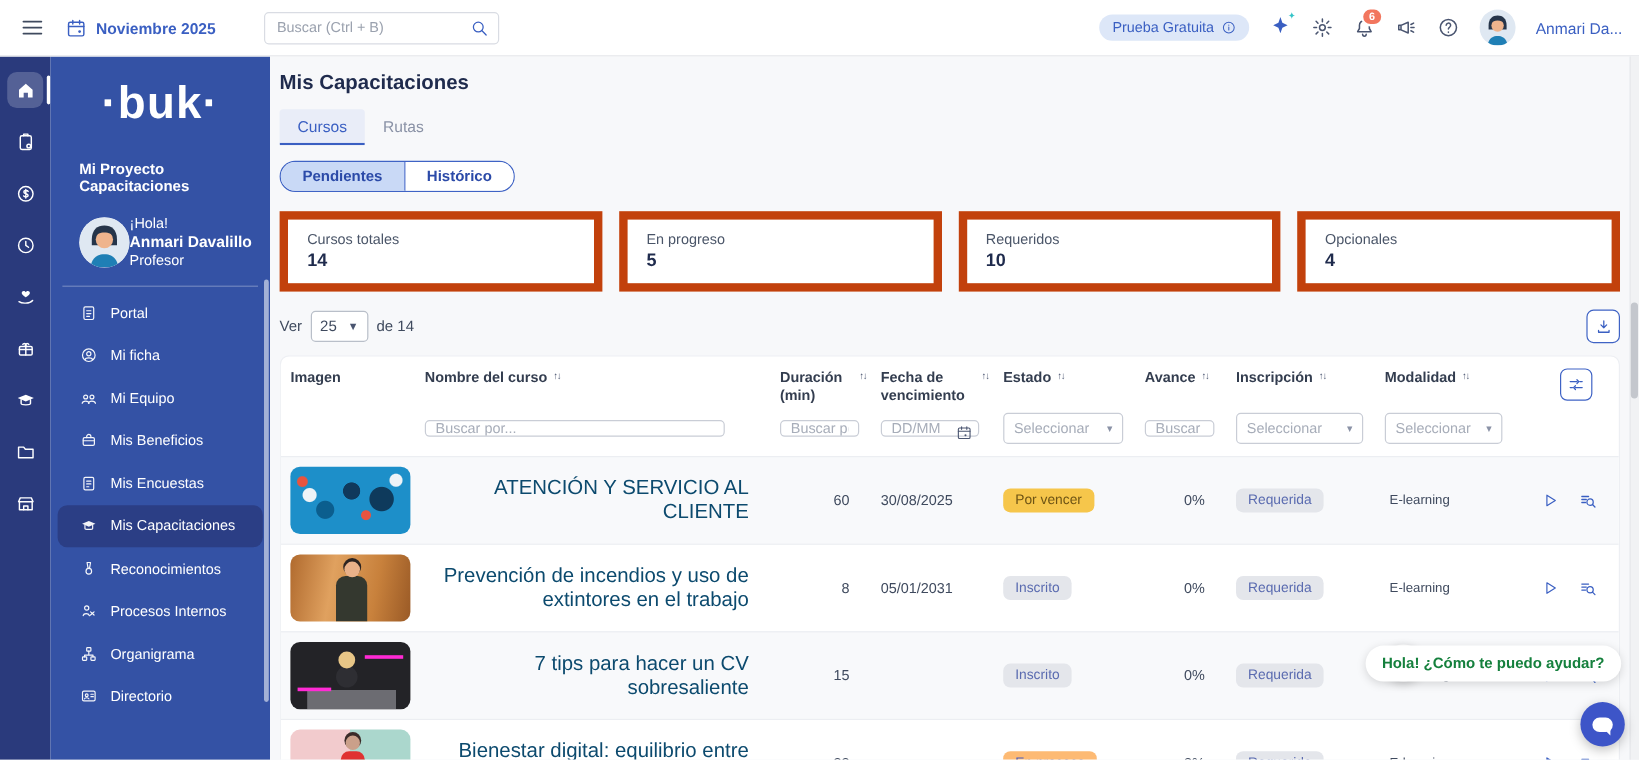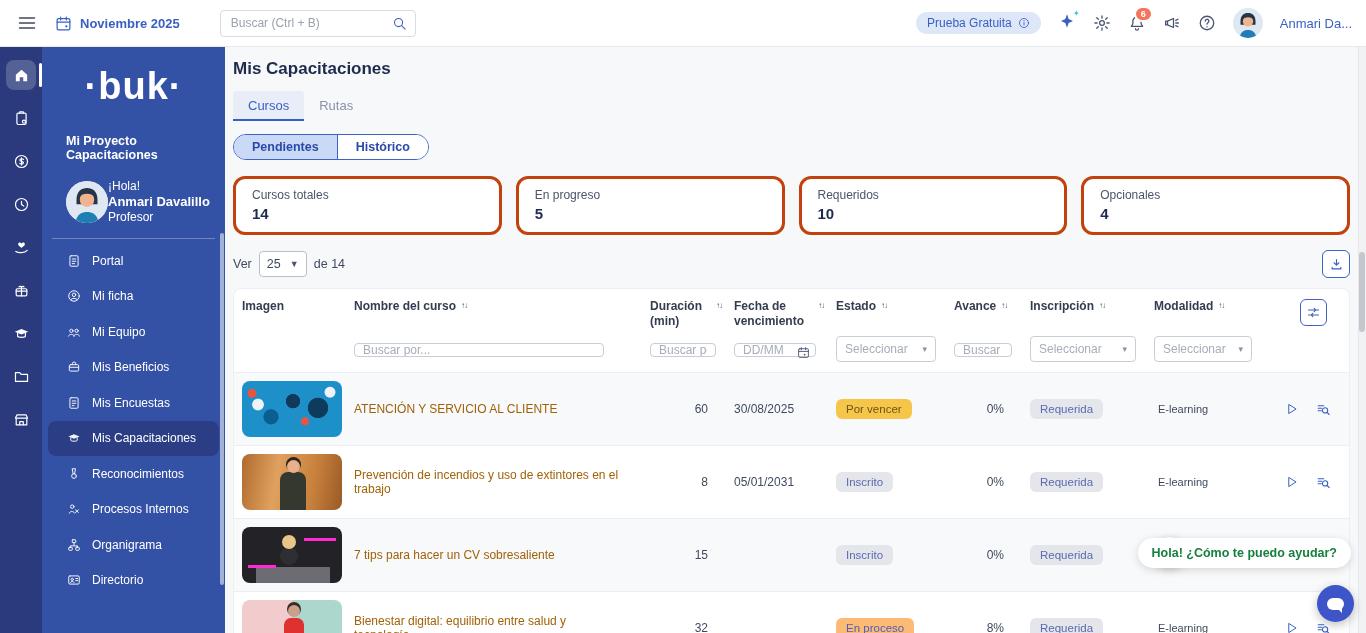--- a/index.html
+++ b/index.html
@@ -50,21 +50,21 @@
   
   .main { position:absolute; left:225px; top:47px; right:0; bottom:0; background:#f7f8fa; padding:12px 16px 0 8px; overflow:hidden; }
   .page-title { font-size:17px; font-weight:700; color:#1f2b4d; }
   .tabs { display:flex; margin-top:12px; }
   .tab { font-size:13px; padding:7px 15px 6px; cursor:pointer; color:#8a92a6; }
   .tab.active { background:#e9edf8; color:#3a5fc2; border-bottom:2px solid #3a5fc2; border-radius:3px 3px 0 0; }
   .seg { display:inline-flex; margin-top:13px; border:1px solid #3f63c5; border-radius:14px; overflow:hidden; height:26px; }
   .seg-btn { font-size:12.5px; font-weight:700; color:#2b4aa8; padding:0 18px; display:flex; align-items:center; cursor:pointer; background:#fff; }
   .seg-btn.active { background:#c9d9f6; border-right:1px solid #3f63c5; }
   .stats { display:flex; gap:14px; margin-top:16px; }
-  .stat-card { flex:1; background:#fff; border:3px solid #c2410c; border-radius:12px; padding:9px 16px 10px; }
+  .stat-card { flex:1; background:#fff; border:7px solid #c2410c; border-radius:0; padding:9px 16px 10px; }
   .stat-label { font-size:12px; color:#4a5568; }
   .stat-value { font-size:15px; font-weight:700; color:#1f2b4d; margin-top:3px; }
   .controls { display:flex; align-items:center; margin-top:15px; font-size:12.5px; color:#3f4a5e; }
   .psel { display:inline-flex; align-items:center; justify-content:space-between; width:48px; height:26px; border:1px solid #b9bfc9; border-radius:4px; padding:0 7px; margin:0 7px; cursor:pointer; background:#fff; }
   .psel .chev { font-size:9px; color:#4a5570; }
   .ctr-right { margin-left:auto; display:flex; align-items:center; gap:9px; }
   .dl-btn { width:28px; height:28px; border:1px solid #3f63c5; border-radius:6px; background:#fff; color:#3a5fc2; display:flex; align-items:center; justify-content:center; cursor:pointer; }
   .explore-btn { height:28px; background:#2b4aa8; color:#fff; border:none; border-radius:6px; font-size:12.5px; font-weight:700; padding:0 17px; cursor:pointer; font-family:inherit; }
 
   
@@ -80,21 +80,21 @@
   .fcell input::placeholder { color:#a7adb9; }
   .fsel { height:26px; border:1px solid #c9cdd6; border-radius:4px; display:flex; align-items:center; justify-content:space-between; padding:0 8px; font-size:12px; color:#a7adb9; cursor:pointer; background:#fff; }
   .fsel .chev { font-size:9px; color:#8a92a6; }
   .datebox { position:relative; width:82px; }
   .datebox input { width:82px; padding-right:24px; }
   .datebox .cal { position:absolute; right:6px; top:6px; color:#4a5570; }
   .filter-btn { width:27px; height:27px; border:1px solid #3f63c5; border-radius:6px; background:#fff; color:#3a5fc2; display:flex; align-items:center; justify-content:center; cursor:pointer; justify-self:end; margin-right:22px; }
   .t-row { min-height:73px; border-top:1px solid #eceef2; }
   .t-row.alt { background:#f8f9fb; }
   .thumb { width:100px; height:56px; border-radius:8px; margin-left:8px; position:relative; overflow:hidden; flex:none; }
-  .name-cell { font-size:12px; color:#a16207; padding-left:12px; padding-right:14px; }
+  .name-cell { font-size:17px; color:#0c4a6e; padding-left:12px; padding-right:14px;text-align:right; }
   .num-cell { font-size:12px; color:#3f4a5e; text-align:right; padding-right:14px; }
   .date-cell { font-size:12px; color:#3f4a5e; padding-left:12px; }
   .badge { display:inline-block; font-size:11.5px; padding:4px 10px; border-radius:6px; margin-left:12px; }
   .b-warning { background:#f6c64b; color:#6e5415; }
   .b-neutral { background:#e4e6eb; color:#5a6bb0; }
   .b-info { background:#fdba74; color:#4a5ec1; }
   .mod-cell { font-size:11px; color:#3f4a5e; padding-left:16px; }
   .act-cell { display:flex; justify-content:flex-end; gap:17px; padding-right:18px; color:#3a5fc2; }
   .act-cell span { cursor:pointer; }
 

